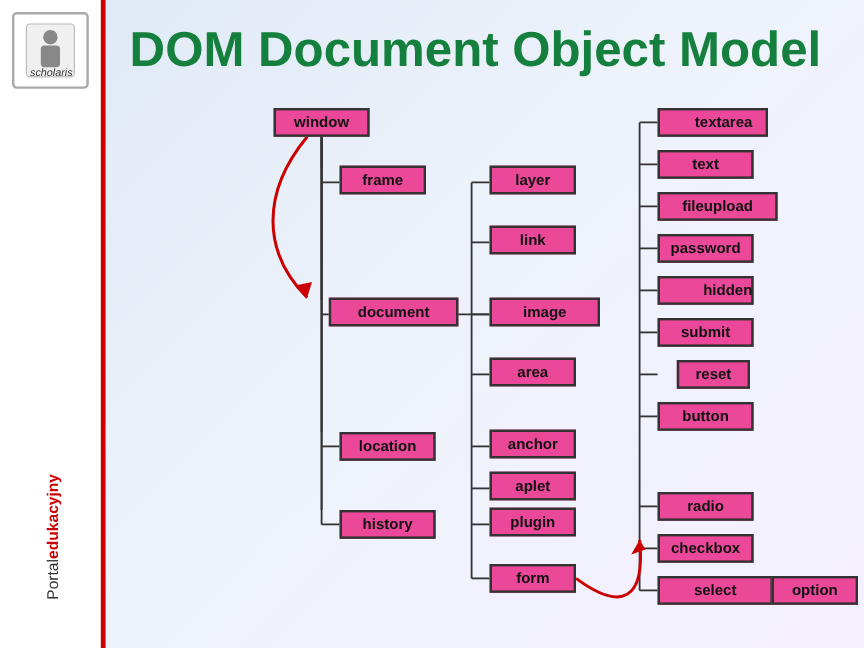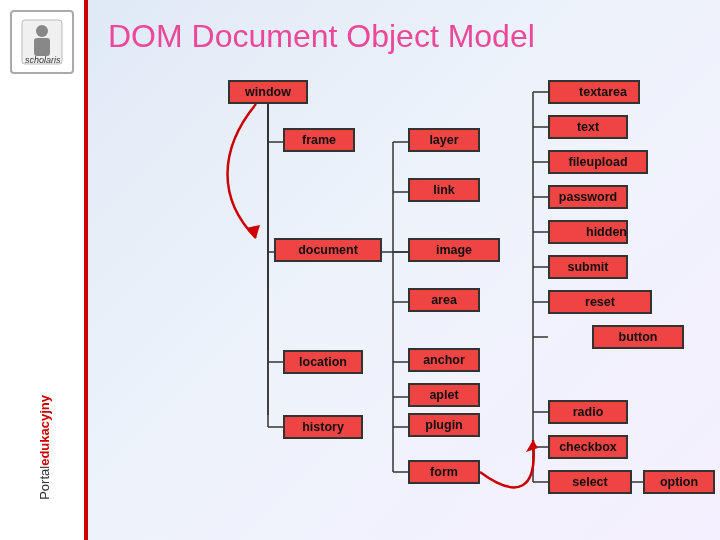--- a/index.html
+++ b/index.html
@@ -60,40 +60,40 @@
     .main {
       position: absolute;
       left: 88px;
       top: 0;
       width: 632px;
       height: 540px;
     }
 
     
     .title {
-      font-size: 32px;
-      font-weight: normal;
-      color: #ec4899;
+      font-size: 41px;
+      font-weight: bold;
+      color: #15803d;
       padding: 18px 20px 10px 20px;
     }
 
     
     .diagram {
       position: relative;
       left: 10px;
       top: 5px;
       width: 610px;
       height: 430px;
     }
 
     
     .node {
       position: absolute;
       border: 2px solid #333;
-      background: #ef4444;
+      background: #ec4899;
       font-size: 12.5px;
       font-weight: bold;
       color: #111;
       text-align: center;
       padding: 3px 6px;
       white-space: nowrap;
     }
 
     
     .diagram-svg {
@@ -202,21 +202,21 @@
     <div class="node" style="left:310px;top:313px;width:72px;">aplet</div>
     <div class="node" style="left:310px;top:343px;width:72px;">plugin</div>
     <div class="node" style="left:310px;top:390px;width:72px;">form</div>
 
     <div class="node" style="left:450px;top:10px;width:92px;padding-left:24px;">textarea</div>
     <div class="node" style="left:450px;top:45px;width:80px;">text</div>
     <div class="node" style="left:450px;top:80px;width:100px;">fileupload</div>
     <div class="node" style="left:450px;top:115px;width:80px;">password</div>
     <div class="node" style="left:450px;top:150px;width:80px;padding-left:36px;">hidden</div>
     <div class="node" style="left:450px;top:185px;width:80px;">submit</div>
-    <div class="node" style="left:450px;top:220px;width:104px;">reset</div>
-    <div class="node" style="left:450px;top:255px;width:92px;margin-left:44px;">button</div>
+    <div class="node" style="left:466px;top:220px;width:61px;">reset</div>
+    <div class="node" style="left:450px;top:255px;width:80px;">button</div>
     <div class="node" style="left:450px;top:330px;width:80px;">radio</div>
     <div class="node" style="left:450px;top:365px;width:80px;">checkbox</div>
-    <div class="node" style="left:450px;top:400px;width:84px;">select</div>
+    <div class="node" style="left:450px;top:400px;width:96px;">select</div>
     <div class="node" style="left:545px;top:400px;width:72px;">option</div>
 
   </div>
 </div>
 
 </body></html>

